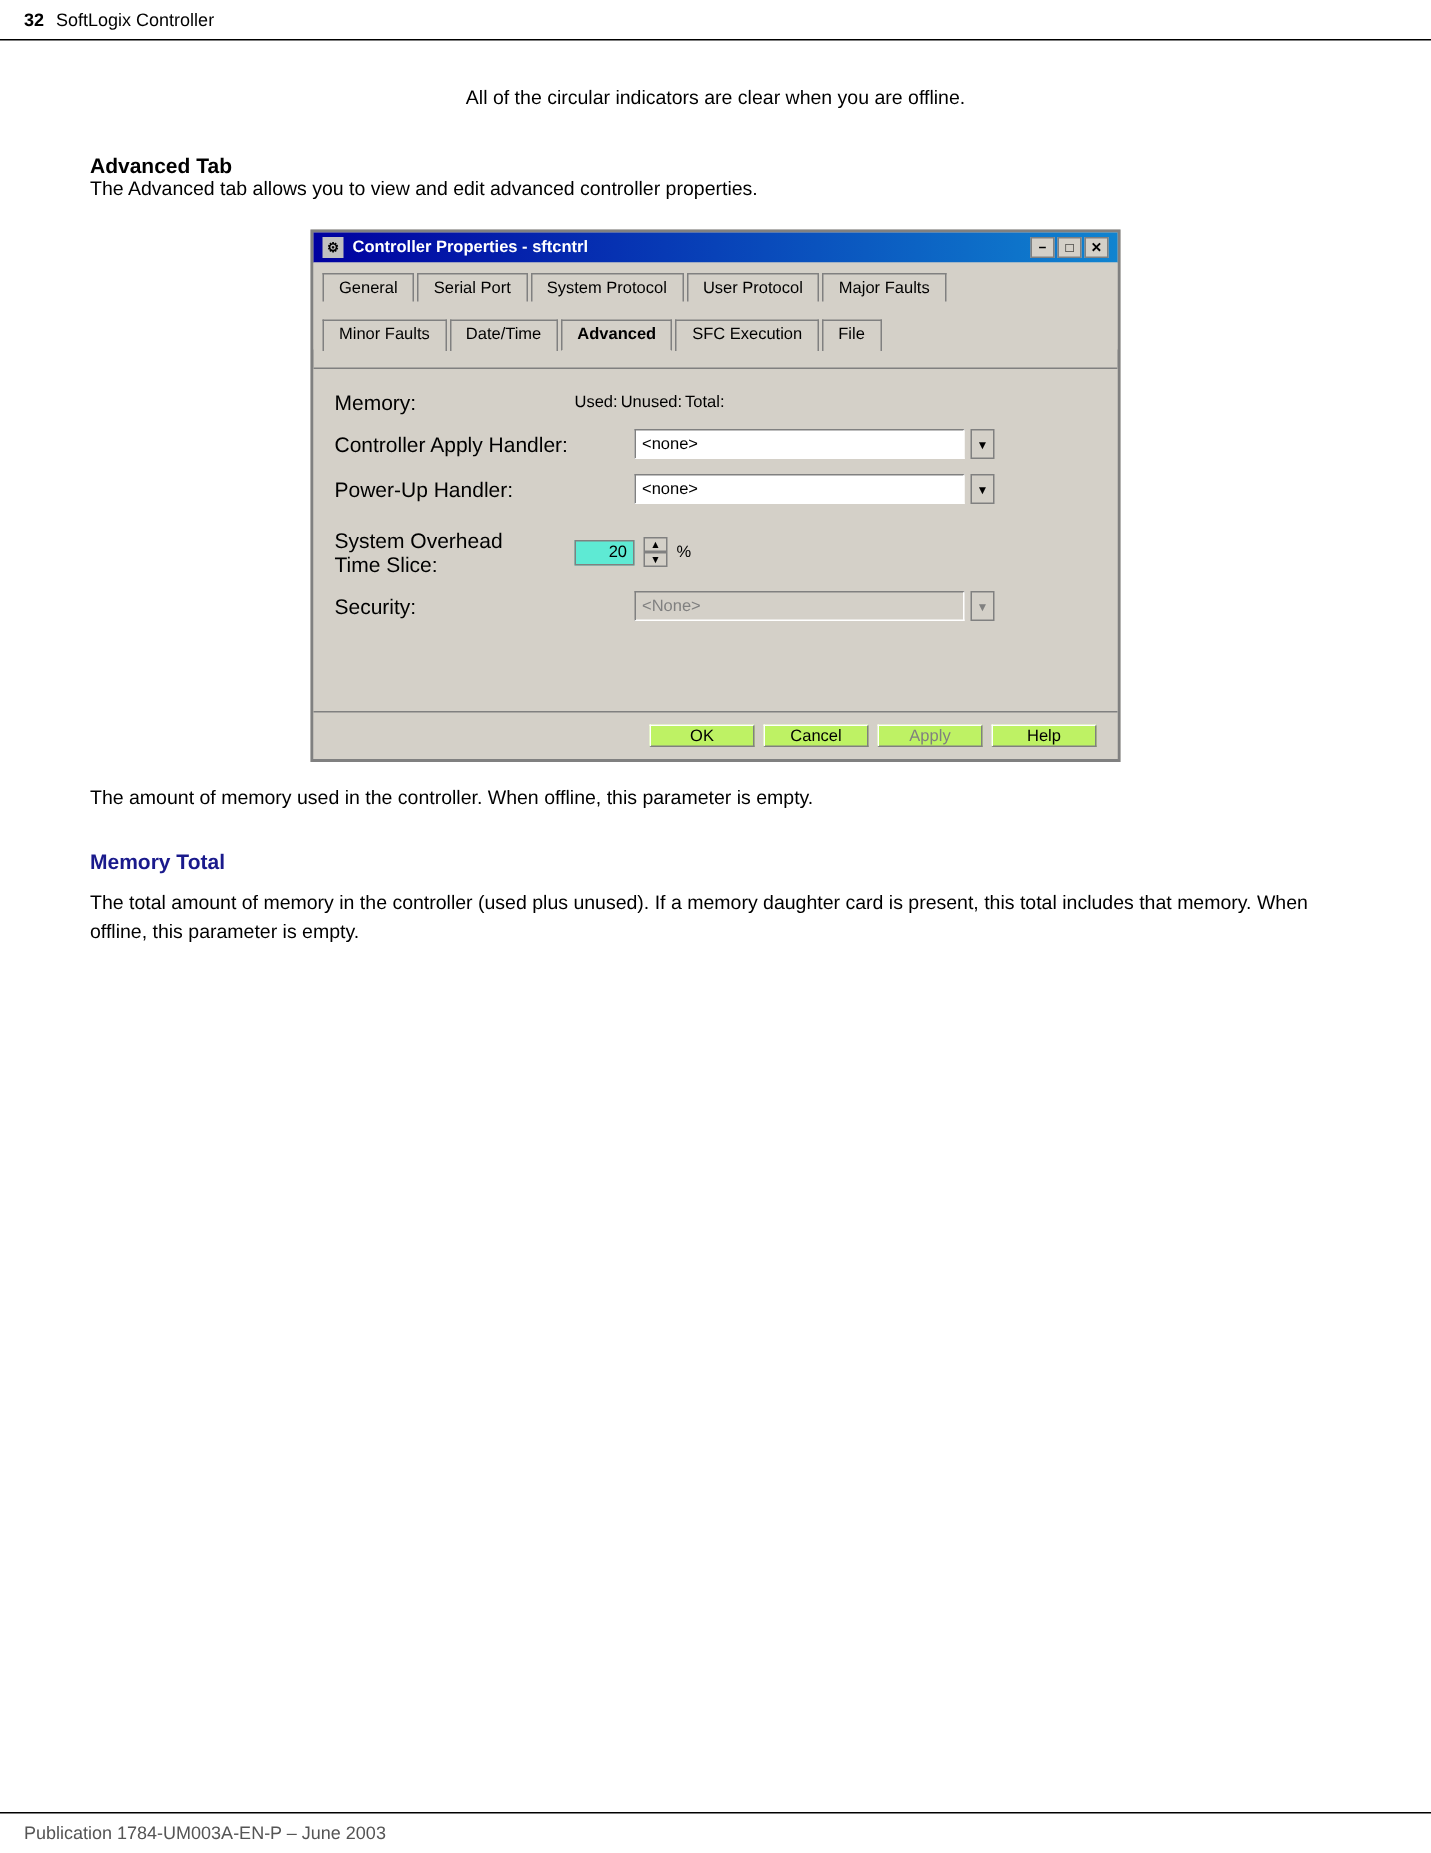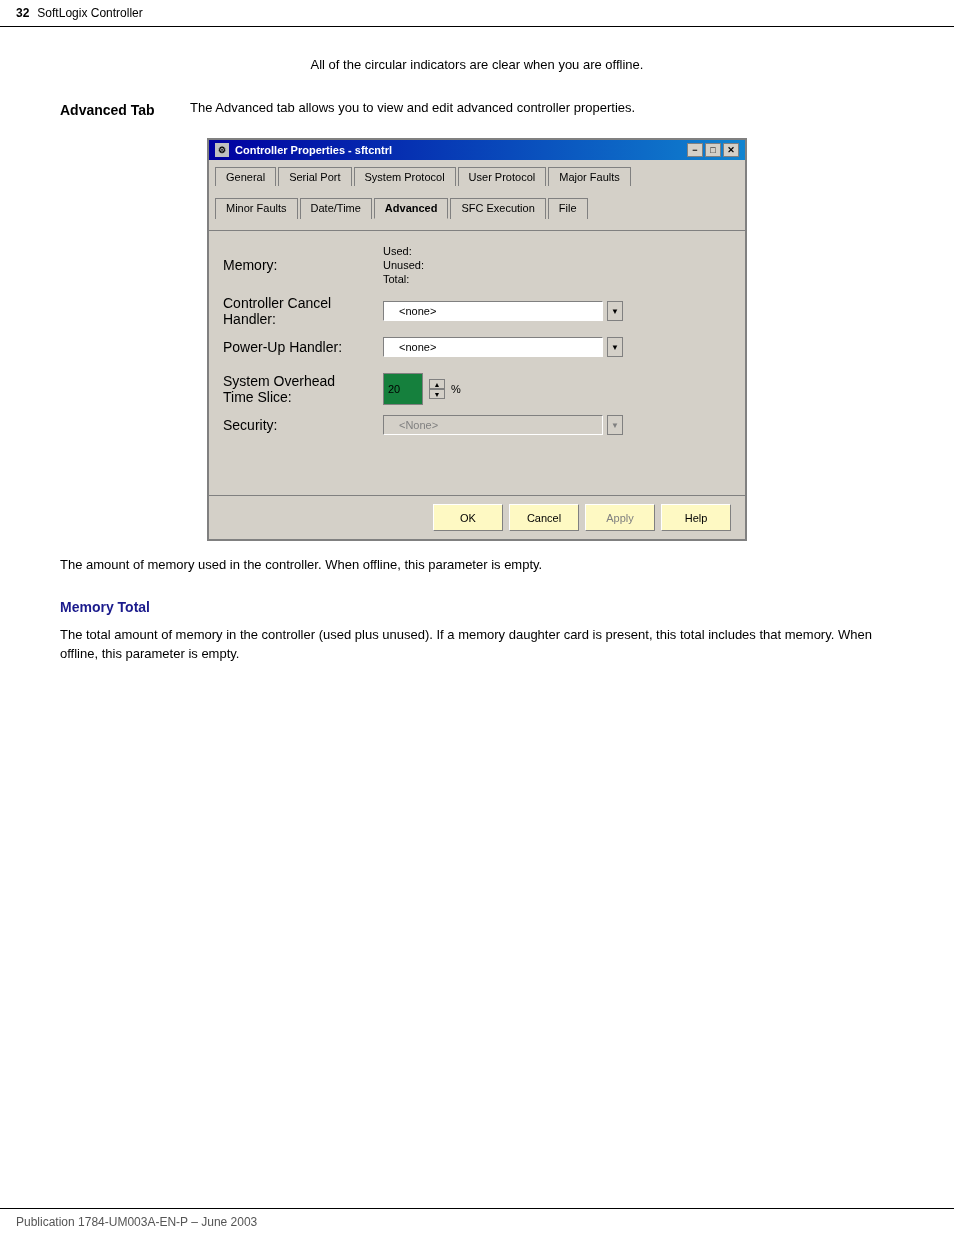--- a/index.html
+++ b/index.html
@@ -35,21 +35,21 @@
 
     .intro-text {
       text-align: center;
       margin-bottom: 28px;
       font-size: 13px;
     }
 
     
     .advanced-tab-section {
       display: flex;
-      flex-direction: row;
+      flex-direction: column;
       margin-bottom: 20px;
     }
     .section-label {
       font-weight: bold;
       font-size: 14px;
       min-width: 130px;
       padding-top: 2px;
     }
     .section-desc {
       font-size: 13px;
@@ -154,42 +154,43 @@
       align-items: center;
       margin-bottom: 10px;
     }
     .form-label {
       width: 160px;
       font-size: 14px;
       text-align: left;
     }
     .memory-block {
       display: flex;
-      flex-direction: column;
+      flex-direction: row;
       gap: 2px;
       font-size: 11px;
     }
 
     .dropdown-wrap {
       display: flex;
       align-items: center;
       gap: 4px;
     }
     .win-dropdown {
       width: 220px;
       background: #fff;
       border: 1px solid #808080;
       border-right: 1px solid #fff;
       border-bottom: 1px solid #fff;
-      padding: 2px 15px;
+      padding: 2px 4px;
       font-size: 11px;
       height: 20px;
       display: flex;
       align-items: center;
       justify-content: space-between;
+      margin-left: 40px;
     }
     .win-dropdown-disabled {
       background: #d4d0c8;
       color: #808080;
     }
     .dropdown-arrow {
       width: 16px;
       height: 20px;
       background: #d4d0c8;
       border: 1px solid #808080;
@@ -200,26 +201,26 @@
       cursor: pointer;
     }
 
     .spinner-wrap {
       display: flex;
       align-items: center;
       gap: 6px;
     }
     .spinner-input {
       width: 40px;
-      height: 32px;
-      background: #15803d;
+      height: 17px;
+      background: #5eead4;
       border: 1px solid #808080;
       padding: 1px 4px;
       font-size: 11px;
-      text-align: left;
+      text-align: right;
     }
     .spinner-btns {
       display: flex;
       flex-direction: column;
     }
     .spinner-btn {
       width: 16px;
       height: 10px;
       background: #d4d0c8;
       border: 1px solid #808080;
@@ -237,22 +238,22 @@
     .dialog-footer {
       background: #d4d0c8;
       border-top: 1px solid #808080;
       padding: 8px 14px;
       display: flex;
       justify-content: flex-end;
       gap: 6px;
     }
     .win-button {
       min-width: 70px;
-      height: 27px;
-      background: #fef9c3;
+      height: 15px;
+      background: #bef264;
       border-top: 1px solid #fff;
       border-left: 1px solid #fff;
       border-right: 1px solid #808080;
       border-bottom: 1px solid #808080;
       font-size: 11px;
       cursor: pointer;
       padding: 0 8px;
     }
     .win-button-disabled {
       color: #808080;
@@ -356,21 +357,21 @@
         <div class="form-row">
           <div class="form-label">Memory:</div>
           <div class="memory-block">
             <span>Used:</span>
             <span>Unused:</span>
             <span>Total:</span>
           </div>
         </div>
 
         <div class="form-row">
-          <div class="form-label">Controller Cancel Handler:</div>
+          <div class="form-label">Controller Apply Handler:</div>
           <div class="dropdown-wrap">
             <div class="win-dropdown">
               <span>&lt;none&gt;</span>
             </div>
             <div class="dropdown-arrow">▼</div>
           </div>
         </div>
 
         <div class="form-row">
           <div class="form-label">Power-Up Handler:</div>

